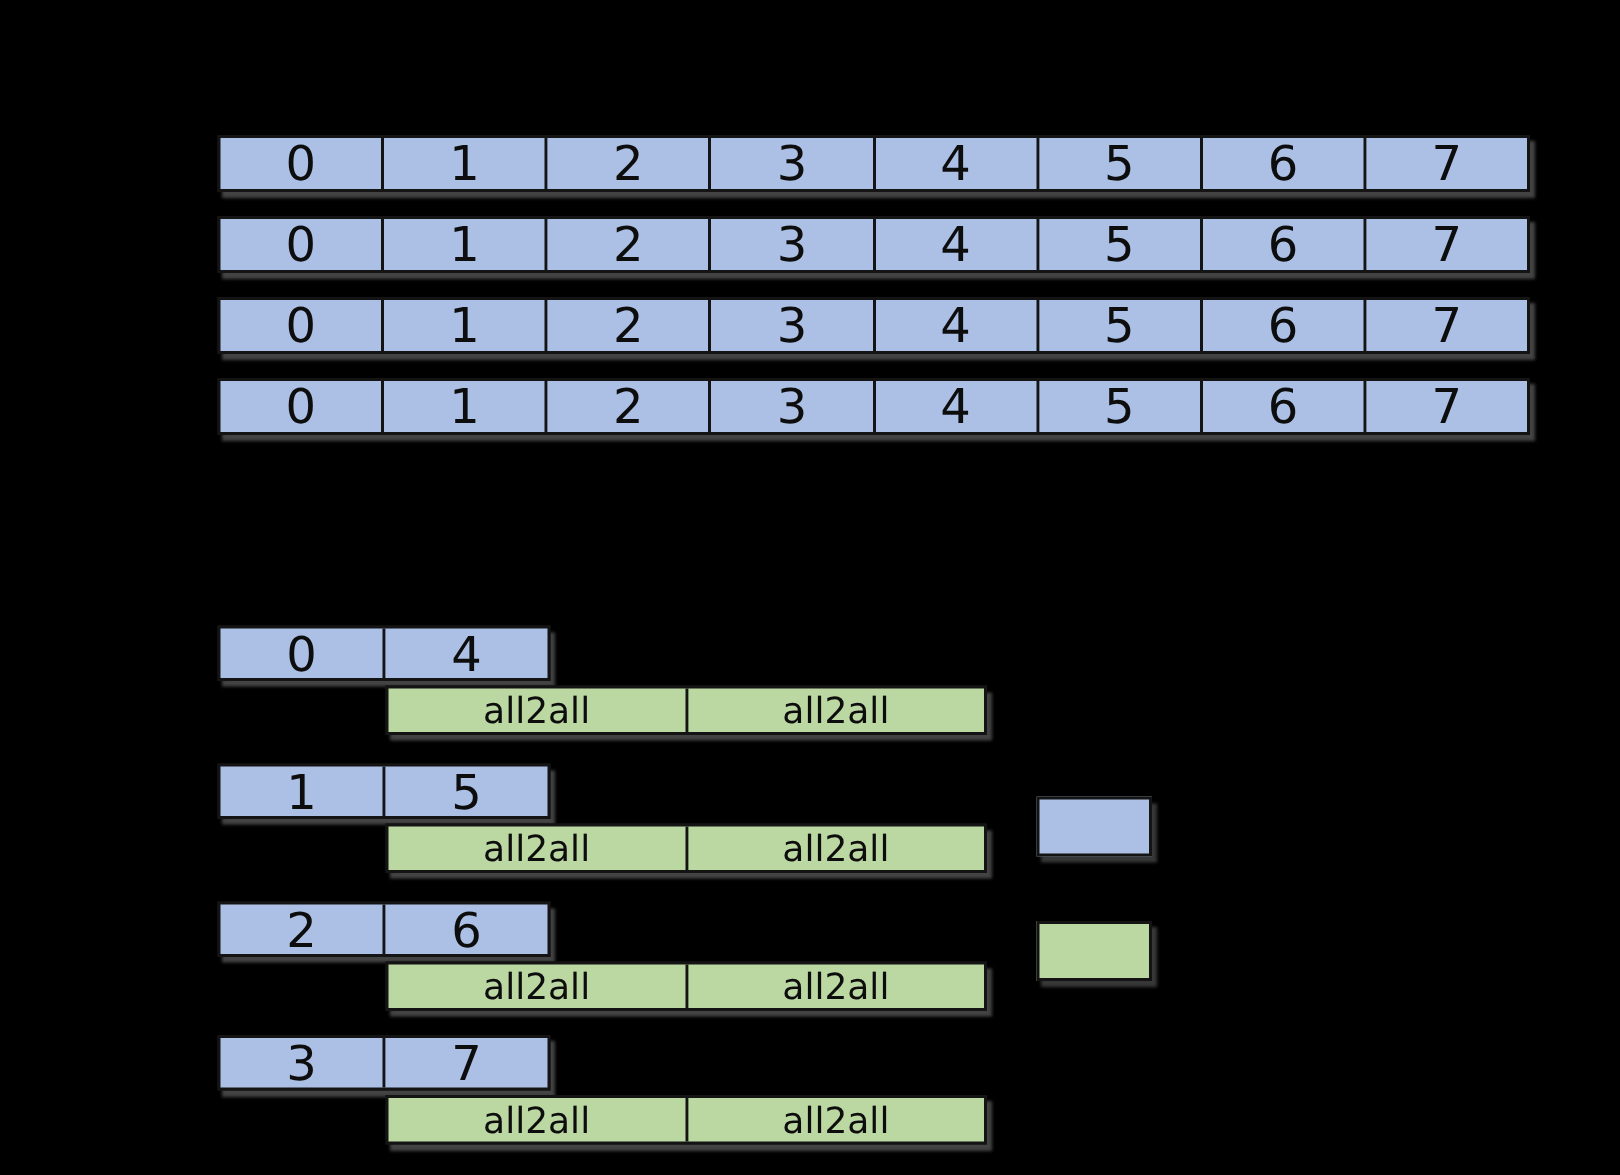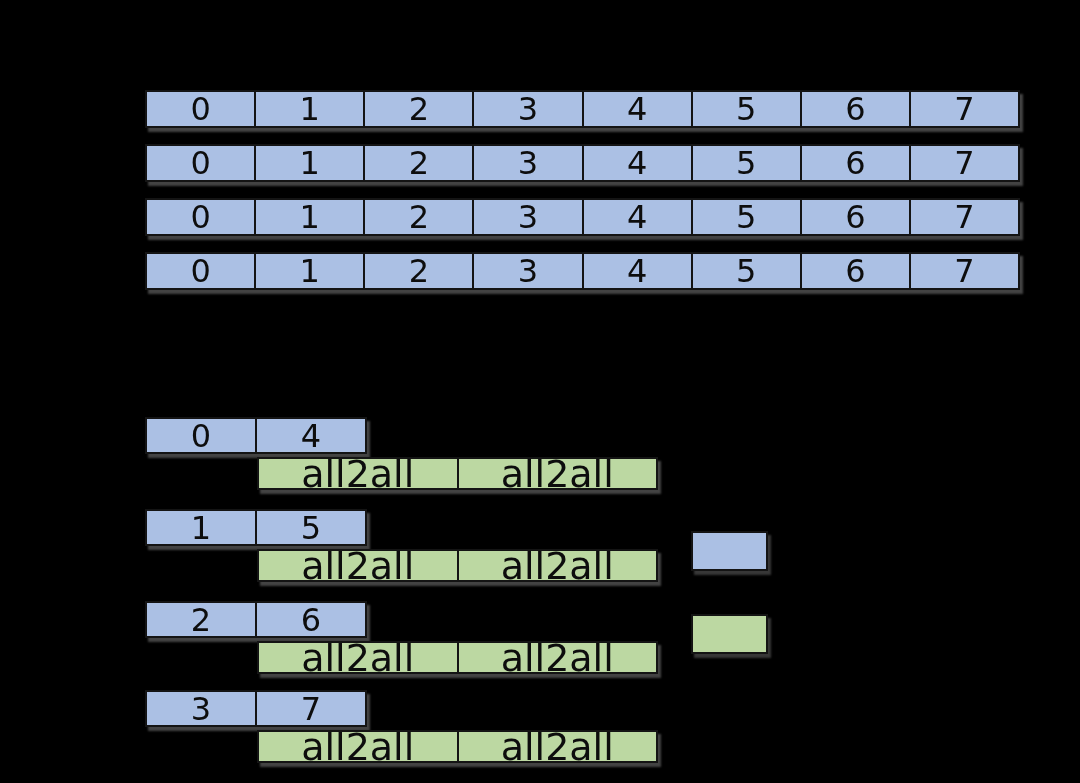--- a/index.html
+++ b/index.html
@@ -34,21 +34,21 @@
     border-right:2px solid var(--border);
     color:var(--text);
     font-size:32px;
     line-height:1;
     overflow:visible;
     white-space:nowrap;
   }
   .row .cell:last-child{border-right:none;}
   .row.greenbar .cell{
     background:var(--green);
-    font-size:38px;
+    font-size:24px;
     text-align:center;
   }
   
   .top-row{left:145px;width:875px;height:38px;}
   
   .pair-row{left:145px;width:222px;height:37px;}
   
   .greenbar{left:257px;width:401px;height:33px;}
   
   .swatch{

